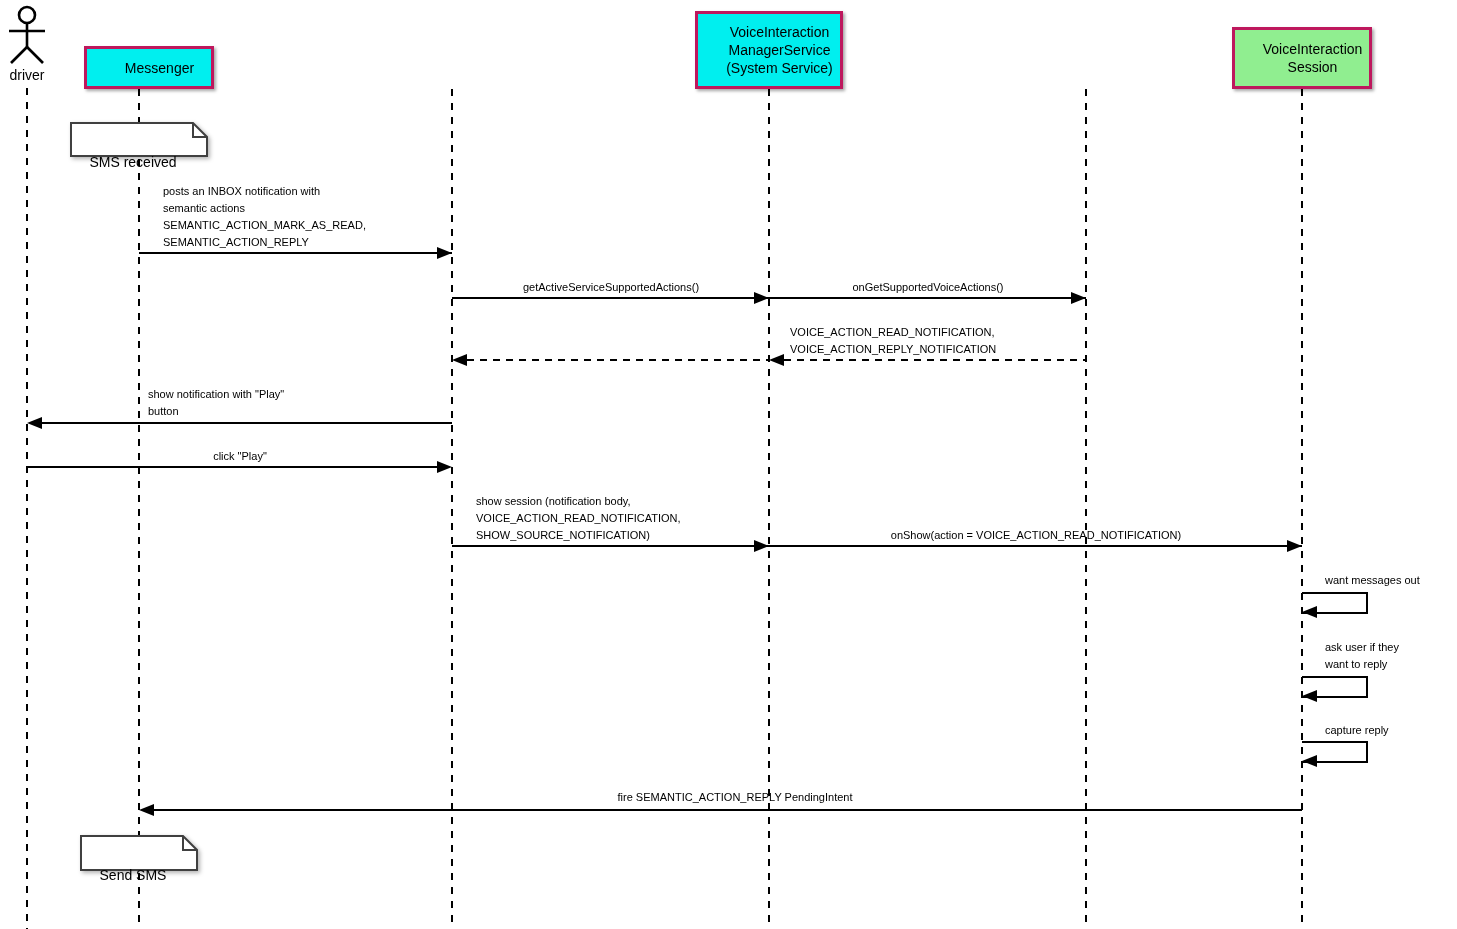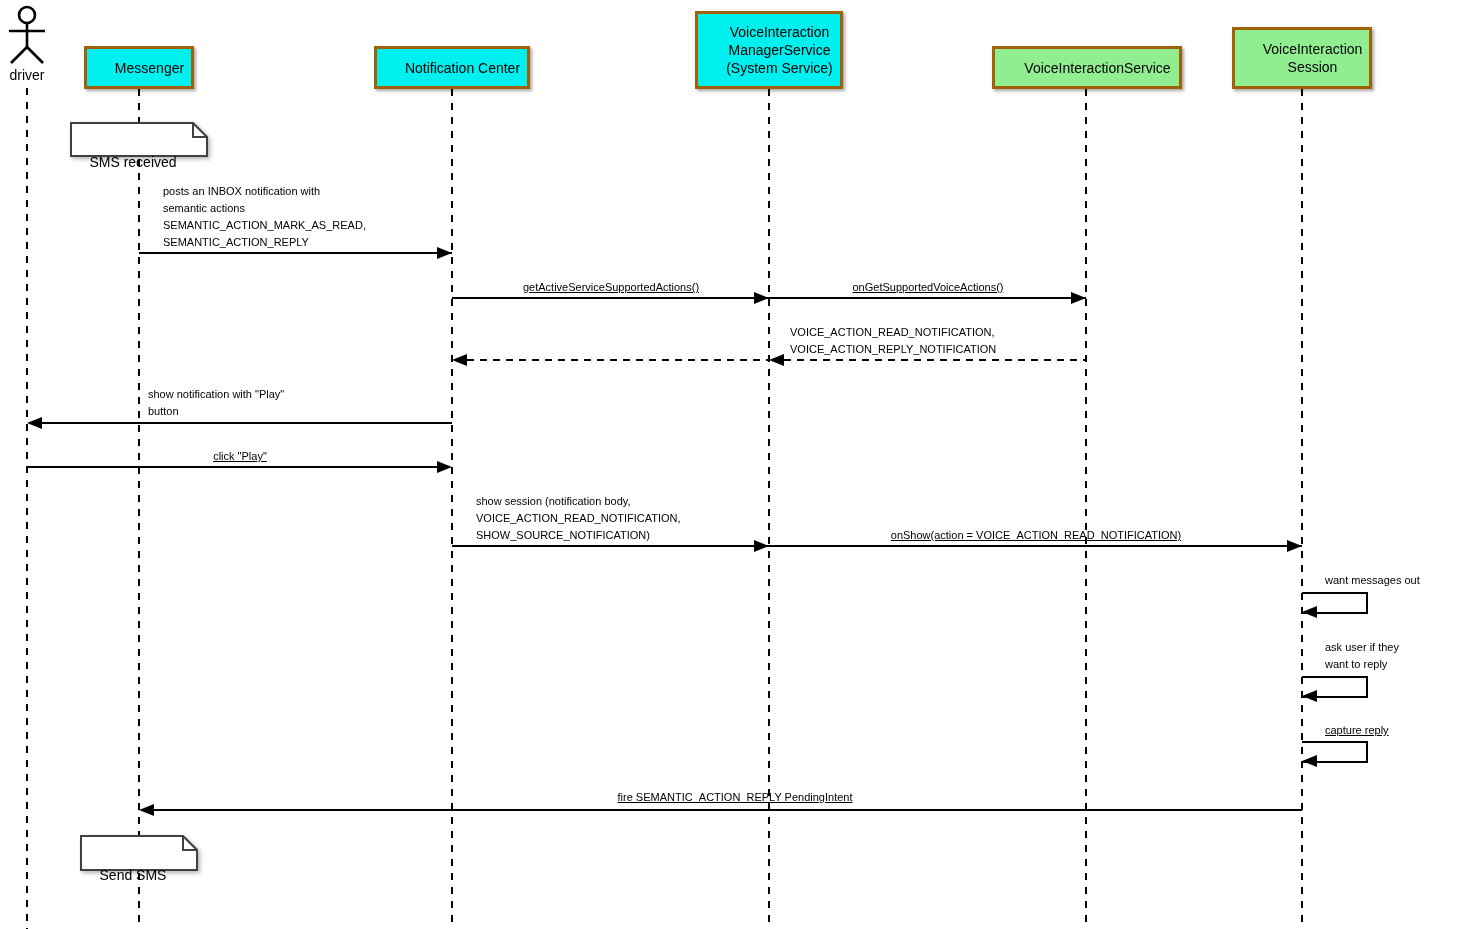--- a/index.html
+++ b/index.html
@@ -13,21 +13,21 @@
     width: 1457px;
     height: 929px;
     background: #ffffff;
     overflow: hidden;
     color: #000;
   }
   
   .participant {
     position: absolute;
     box-sizing: border-box;
-    border: 3px solid #a16207;
+    border: 3px solid #be185d;
     display: flex;
     align-items: center;
     justify-content: center;
     text-align: center;
     white-space: pre-line;
     font-size: 14px;
     line-height: 18px;
     box-shadow: 2px 2px 3px rgba(0,0,0,0.35);
     padding-left: 21px;
   }
@@ -61,21 +61,20 @@
   .mlabel {
     position: absolute;
     font-size: 11px;
     line-height: 17px;
     white-space: pre-line;
   }
   .mlabel.center {
     transform: translateX(-50%);
     text-align: center;
     white-space: nowrap;
-    text-decoration: underline;
   }
   
   .selfloop {
     position: absolute;
     box-sizing: border-box;
     width: 66px;
     height: 22px;
     border-top: 2px solid #000;
     border-right: 2px solid #000;
     border-bottom: 2px solid #000;
@@ -119,26 +118,24 @@
   </svg>
   <div class="actor-label" style="left:27px; top:67px;">driver</div>
 
   <div class="lifeline" style="left:26px;   top:88px; height:841px;"></div>
   <div class="lifeline" style="left:138px;  top:89px; height:840px;"></div>
   <div class="lifeline" style="left:451px;  top:89px; height:840px;"></div>
   <div class="lifeline" style="left:768px;  top:89px; height:840px;"></div>
   <div class="lifeline" style="left:1085px; top:89px; height:840px;"></div>
   <div class="lifeline" style="left:1301px; top:89px; height:840px;"></div>
 
-  <div class="participant fill-cyan" style="left:84px; top:46px; width:110px; height:43px;">Messenger</div>
-  <div class="participant fill-cyan" style="left:374px; top:46px; width:156px; height:43px;">Notification Center</div>
+  <div class="participant fill-cyan" style="left:84px; top:46px; width:130px; height:43px;">Messenger</div>
   <div class="participant fill-cyan" style="left:695px; top:11px; width:148px; height:78px;">VoiceInteraction
 ManagerService
 (System Service)</div>
-  <div class="participant fill-green" style="left:992px; top:46px; width:190px; height:43px;">VoiceInteractionService</div>
   <div class="participant fill-green" style="left:1232px; top:27px; width:140px; height:62px;">VoiceInteraction
 Session</div>
 
   <div class="note" style="left:70px; top:122px; width:138px; height:35px;">
     <svg width="138" height="35" viewBox="0 0 138 35">
       <path d="M1,1 L123,1 L137,15 L137,34 L1,34 Z" fill="#fff" stroke="#404040" stroke-width="2"></path>
       <path d="M123,1 L123,15 L137,15" fill="none" stroke="#404040" stroke-width="2"></path>
     </svg>
     <div class="note-label">SMS received</div>
   </div>
@@ -210,21 +207,21 @@
   </div>
 
   <div>
     <div class="mlabel" style="left:1325px; top:639px;">ask user if they
 want to reply</div>
     <div class="selfloop" style="left:1302px; top:676px;"></div>
     <div class="ah left" style="left:1302px; top:690px;"></div>
   </div>
 
   <div>
-    <div class="mlabel" style="left:1325px; top:722px;text-decoration:underline;">capture reply</div>
+    <div class="mlabel" style="left:1325px; top:722px;">capture reply</div>
     <div class="selfloop" style="left:1302px; top:741px;"></div>
     <div class="ah left" style="left:1302px; top:755px;"></div>
   </div>
 
   <div>
     <div class="mlabel center" style="left:721px; top:789px;margin-left:14px;">fire SEMANTIC_ACTION_REPLY PendingIntent</div>
     <div class="line solid" style="left:154px; top:809px; width:1148px;"></div>
     <div class="ah left" style="left:139px; top:804px;"></div>
   </div>
 

